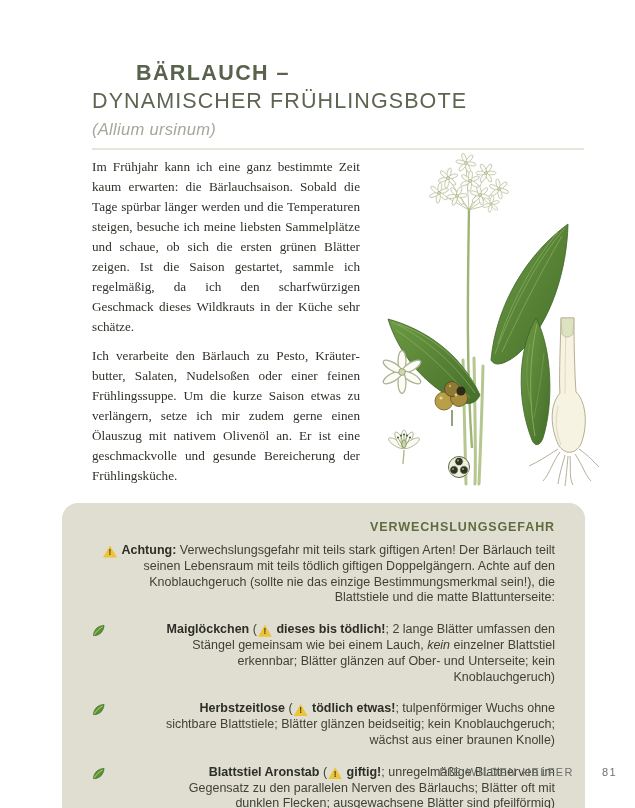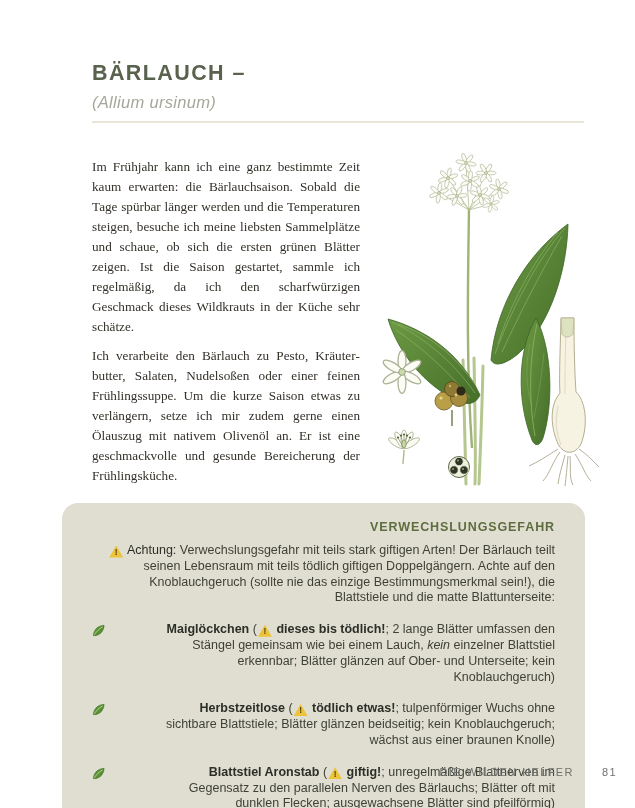--- a/index.html
+++ b/index.html
@@ -5,21 +5,21 @@
   html,body{margin:0;padding:0;}
   body{
     width:635px;height:808px;background:#ffffff;position:relative;
     font-family:"Liberation Sans",sans-serif;overflow:hidden;
     -webkit-font-smoothing:antialiased;
   }
   .page{position:absolute;inset:0;background:#fff;}
 
   
   .title-block{position:absolute;left:92px;top:60px;width:492px;}
-  .title-l1{font-size:21.5px;font-weight:700;letter-spacing:1.4px;color:#59624d;line-height:1.28;}
+  .title-l1{font-size:21.5px;font-weight:700;letter-spacing:1.4px;color:#59624d;line-height:1.28;margin-left:44px;}
   .title-l2{font-size:21.5px;font-weight:400;letter-spacing:1.1px;color:#5d6551;line-height:1.28;}
   .subtitle{font-size:16.5px;font-style:italic;color:#a4a89a;margin-top:5px;letter-spacing:0.3px;}
   .title-rule{margin-top:9px;width:492px;height:2px;background:#e9e5d9;}
 
   
   .text-col{position:absolute;left:92px;top:157px;width:268px;}
   .text-col p{
     margin:0 0 9px 0;text-align:justify;hyphens:manual;
     font-family:"Liberation Serif",serif;font-size:13.2px;line-height:20px;color:#34302a;
   }
@@ -29,21 +29,21 @@
 
   
   .warning-box{
     position:absolute;left:62px;top:503px;width:523px;min-height:252px;
     background:#e0ddd1;border-radius:16px;box-sizing:border-box;
     padding:17px 30px 14px 30px;
     text-align:right;
   }
   .wb-heading{font-size:12.5px;font-weight:700;letter-spacing:0.9px;color:#5e6d3f;margin:0 0 9px 0;}
   .wb-notice{font-size:12.5px;line-height:15.8px;color:#3e4136;margin:0 0 11px 0;}
-  .wb-notice .lead{font-weight:400;color:#2c2f27;}
+  .wb-notice .lead{font-weight:700;color:#2c2f27;}
   .bullet-item{display:flex;align-items:flex-start;margin:16px 0 9px 0;gap:32px;}
   .bullet-item:last-child{margin-bottom:0;}
   .leaf-ic{flex:0 0 auto;width:13px;height:13px;margin:2px 9px 0 0;display:inline-block;}
   .leaf-ic svg{display:block;}
   .bullet-text{margin:0;font-size:12.5px;line-height:15.8px;color:#3e4136;}
   .seg-bold{font-weight:700;color:#2c2f27;}
   .seg-italic{font-style:italic;}
 
   
   .warn-tri{
@@ -60,20 +60,21 @@
     font-size:11px;letter-spacing:1.4px;color:#6e716d;
   }
 </style>
 </head>
 <body>
 
 <div class="page">
 
   <div class="title-block">
     <div class="title-l1">BÄRLAUCH –</div>
+    <div class="title-l2">DYNAMISCHER FRÜHLINGSBOTE</div>
     <div class="subtitle">(Allium ursinum)</div>
     <div class="title-rule"></div>
   </div>
 
   <div class="text-col">
     <p>Im Frühjahr kann ich eine ganz bestimmte Zeit kaum erwarten: die Bärlauchsaison. Sobald die Tage spürbar länger werden und die Tempe­raturen steigen, besuche ich meine liebsten Sammelplätze und schaue, ob sich die ersten grünen Blätter zeigen. Ist die Saison gestar­tet, sammle ich regelmäßig, da ich den scharf­würzigen Geschmack dieses Wildkrauts in der Küche sehr schätze.</p>
     <p>Ich verarbeite den Bärlauch zu Pesto, Kräuter­butter, Salaten, Nudelsoßen oder einer feinen Frühlingssuppe. Um die kurze Saison etwas zu verlängern, setze ich mir zudem gerne einen Ölauszug mit nativem Olivenöl an. Er ist eine geschmackvolle und gesunde Bereicherung der Frühlingsküche.</p>
   </div>
 
   <div class="illu">

